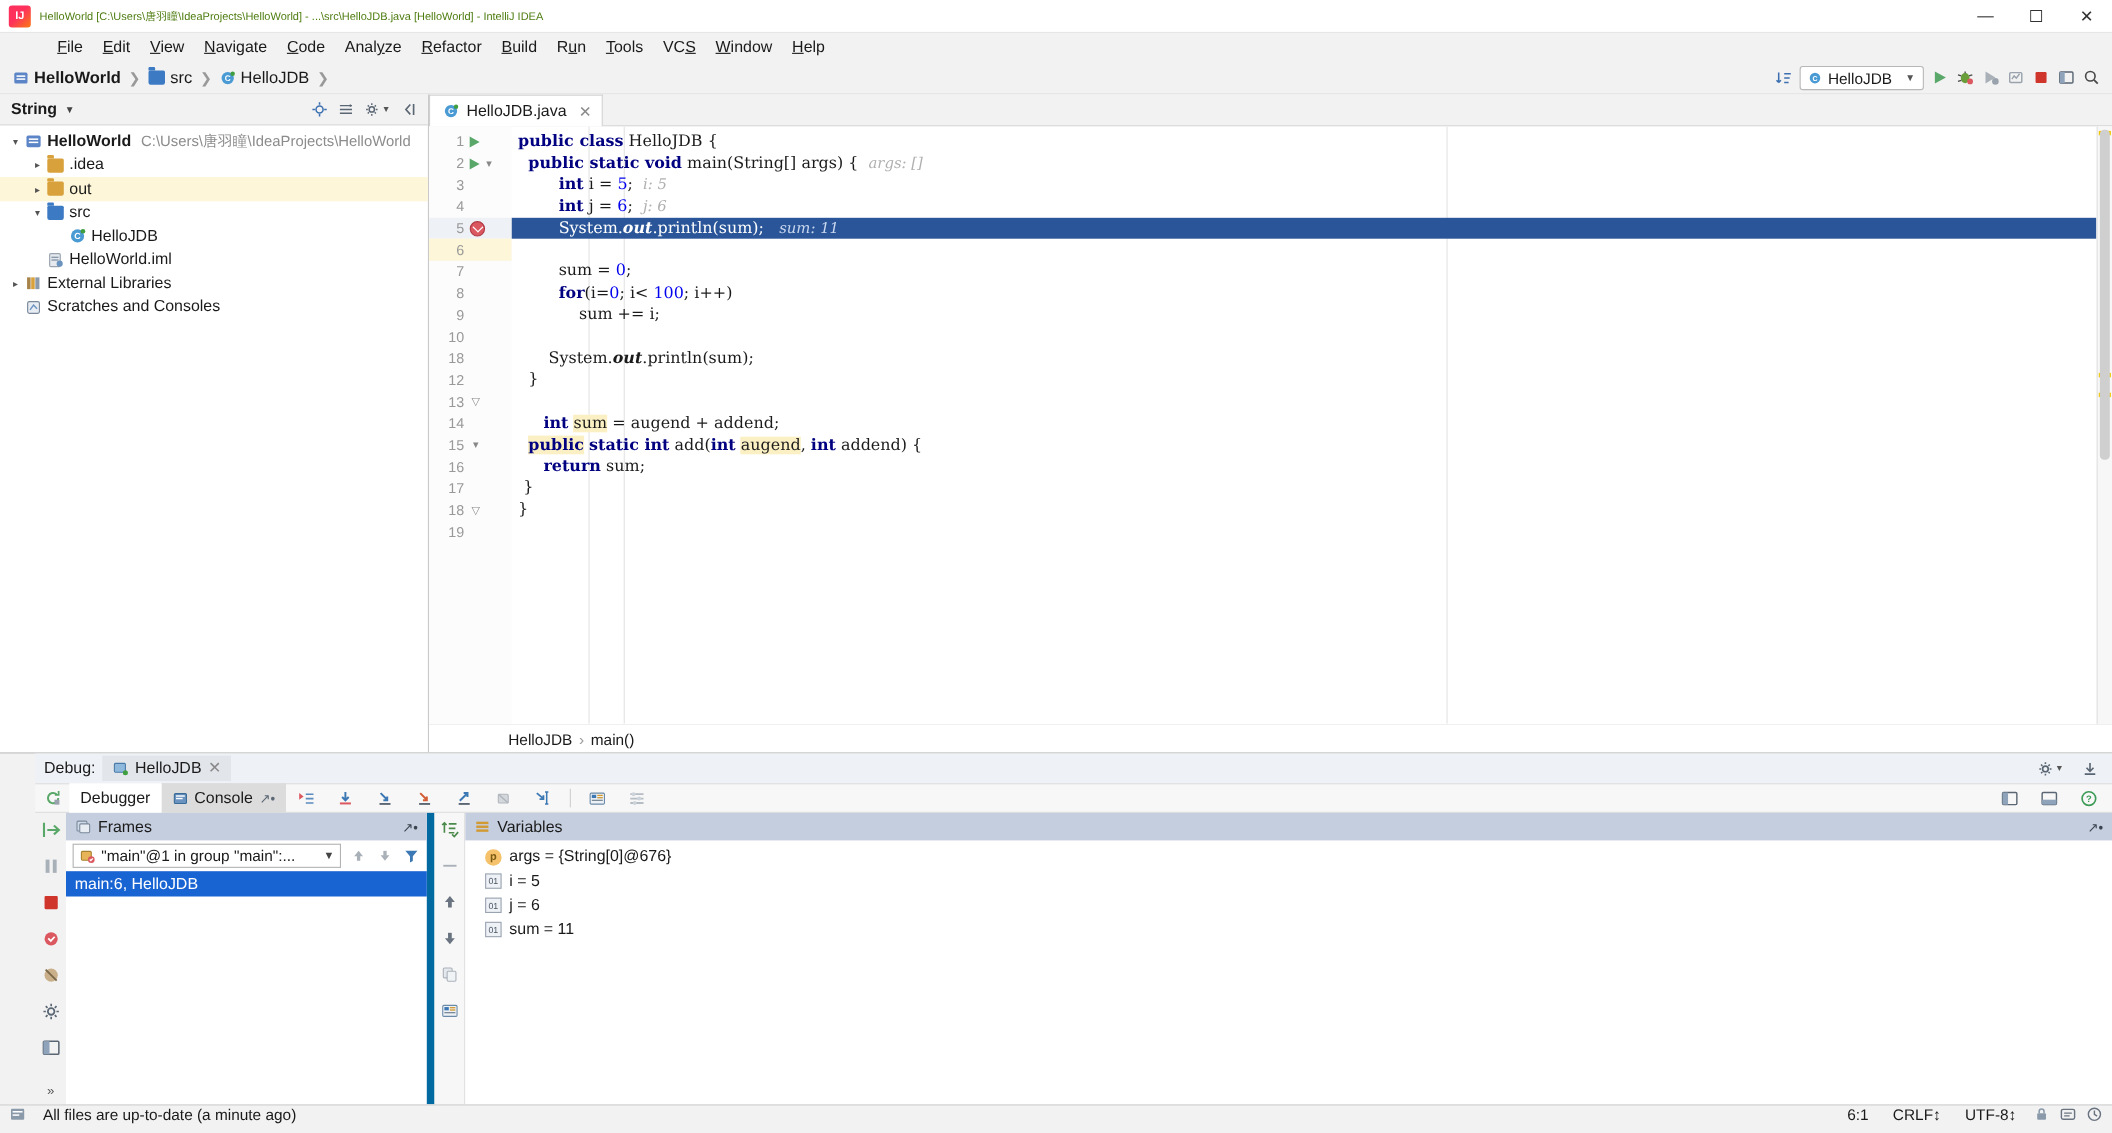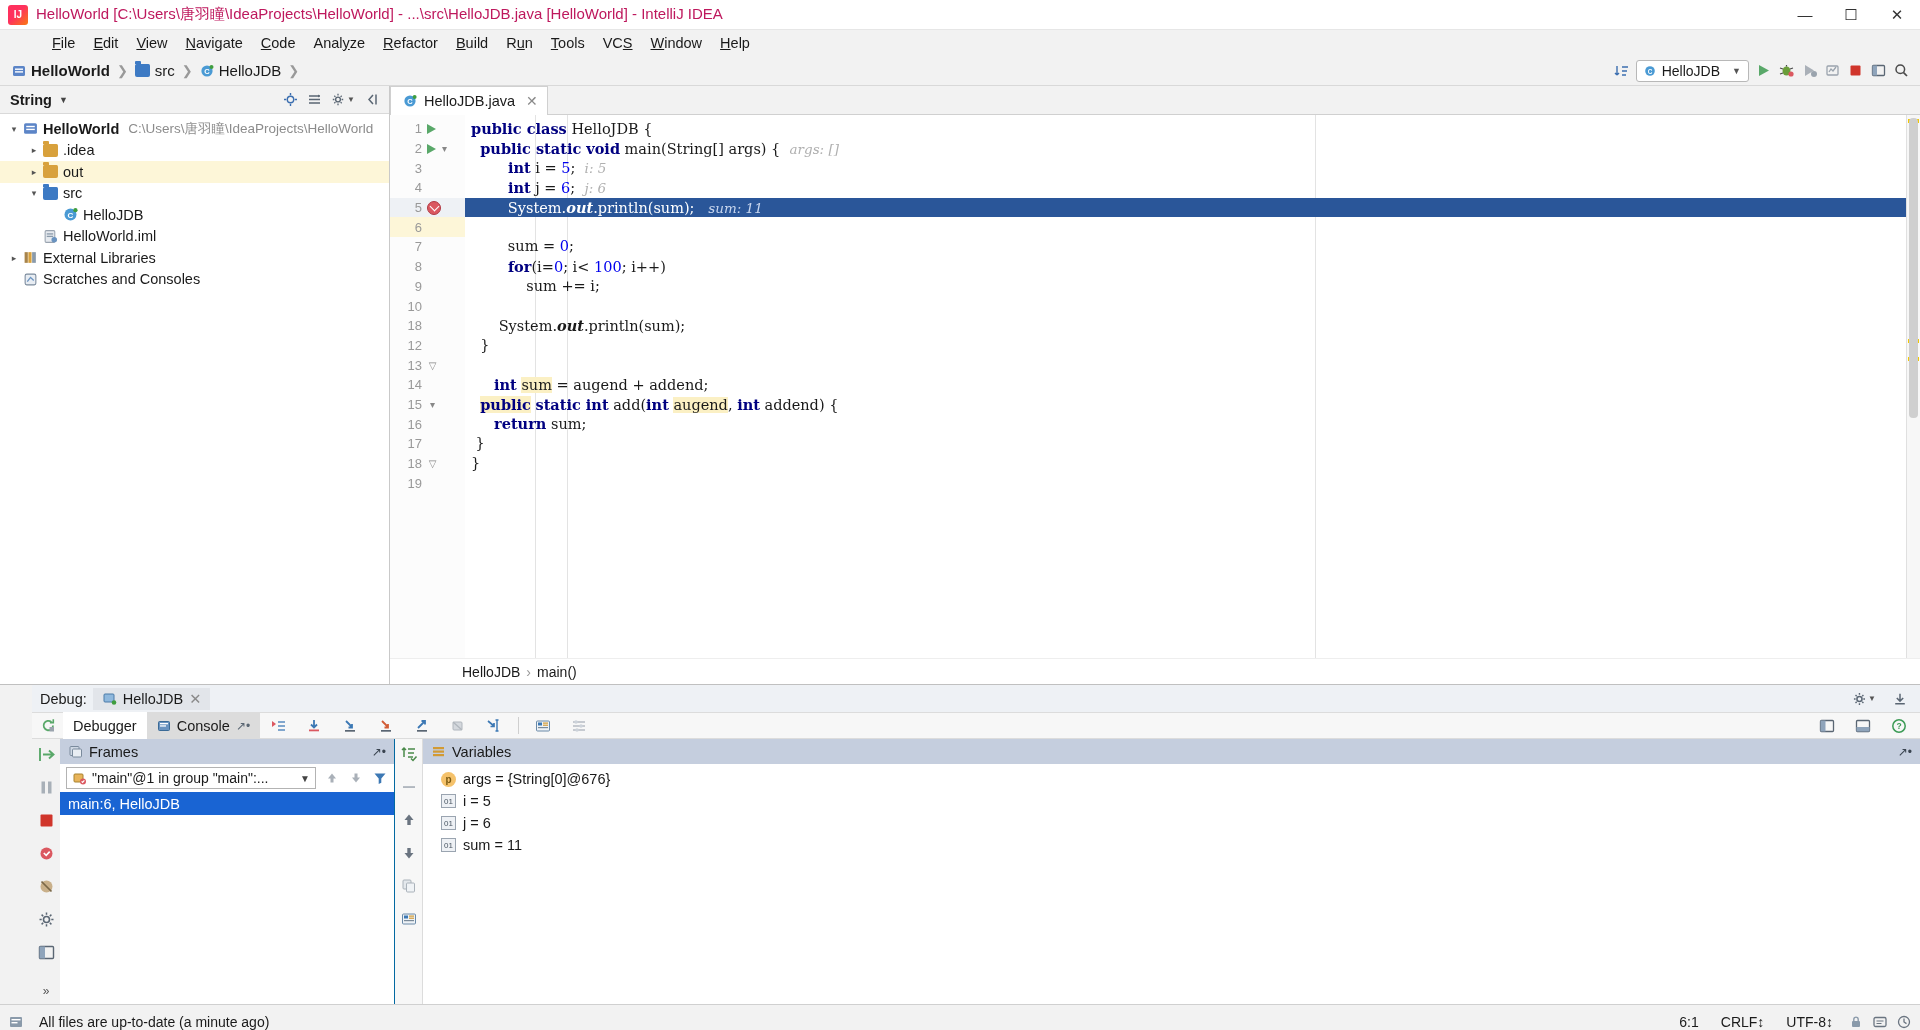--- a/index.html
+++ b/index.html
@@ -13,21 +13,21 @@
   .app { width:1920px; height:1030px; display:flex; flex-direction:column; background:#f2f2f2; }
 
   
   .titlebar { height:30px; background:#ffffff; display:flex; align-items:center;
               border-bottom:1px solid #e6e6e6; flex:0 0 30px; }
   .tb-icon { width:20px; height:20px; margin:0 8px 0 8px; flex:0 0 20px;
              background:linear-gradient(135deg,#fe315d 0%,#fe315d 45%,#f97a12 100%);
              border-radius:3px; position:relative; }
   .tb-icon::after { content:"IJ"; position:absolute; inset:0; color:#fff; font-size:10px;
                     font-weight:bold; display:flex; align-items:center; justify-content:center; }
-  .tb-title { font-size:15px; color:#be185d; white-space:nowrap; }
+  .tb-title { font-size:10px; color:#4d7c0f; white-space:nowrap; }
   .tb-spacer { flex:1; }
   .tb-btn { width:46px; height:30px; display:flex; align-items:center; justify-content:center;
             font-size:15px; color:#333; }
 
   
   .menubar { height:26px; background:#f2f2f2; display:flex; align-items:center;
              padding-left:8px; flex:0 0 26px;margin-left:35px; }
   .menu-item { padding:2px 9px; font-size:14.5px; color:#1a1a1a; white-space:nowrap; }
   .menu-item u { text-decoration:underline; }
 
@@ -130,21 +130,21 @@
   .dbg-toolbar { height:27px; flex:0 0 27px; display:flex; align-items:center;
                  background:#f7f7f7; border-top:1px solid #dcdcdc; border-bottom:1px solid #dcdcdc; }
   .dtab { height:27px; display:flex; align-items:center; gap:6px; padding:0 10px; font-size:14.5px; }
   .dtab.active { background:#fff; }
   .dtab.inactive { background:#dcdcdc; }
   .tbsep { width:1px; height:17px; background:#cfcfcf; margin:0 6px; }
   .dbg-body { flex:1 1 auto; display:flex; min-height:0; }
   .dbg-leftrail { width:28px; flex:0 0 28px; background:#f2f2f2; display:flex;
                   flex-direction:column; align-items:center; padding-top:6px; gap:14px; }
   .framespane { width:335px; flex:0 0 335px; background:#fff; display:flex; flex-direction:column;
-                border-right:1px solid #0369a1; }
+                border-right:7px solid #0369a1; }
   .pane-head { height:25px; flex:0 0 25px; background:#c5cede; display:flex; align-items:center;
                padding-left:8px; gap:6px; font-size:14.5px; }
   .pane-head-spacer { flex:1; }
   .frames-ctl { height:28px; display:flex; align-items:center; gap:8px; padding:3px 6px; }
   .thread-sel { flex:1; display:flex; align-items:center; gap:5px; height:22px;
                 border:1px solid #b3b3b3; background:#fff; padding:0 5px; font-size:14px;
                 white-space:nowrap; overflow:hidden; }
   .frame-row { height:23px; display:flex; align-items:center; padding-left:8px;
                font-size:14.5px; }
   .frame-row.sel { background:#1964d3; color:#fff; }
@@ -152,21 +152,21 @@
               align-items:center; padding-top:6px; gap:15px; border-right:1px solid #dcdcdc; }
   .varspane { flex:1 1 auto; background:#fff; display:flex; flex-direction:column; min-width:0; }
   .var-row { height:22px; display:flex; align-items:center; gap:7px; padding-left:18px;
              font-size:14.5px; }
   .vicon-p { width:15px;height:15px;border-radius:50%;background:#f5c26b;color:#7a5a12;
              font-size:10px;display:flex;align-items:center;justify-content:center;font-weight:bold; }
   .vicon-n { width:15px;height:14px;border:1px solid #9aa4b0;background:#eef1f5;color:#4a5663;
              font-size:8px;display:flex;align-items:center;justify-content:center; }
 
   
-  .statusbar { height:26px; flex:0 0 26px; display:flex; align-items:flex-end;
+  .statusbar { height:26px; flex:0 0 26px; display:flex; align-items:flex-start;
                background:#f2f2f2; border-top:1px solid #d0d0d0; padding:0 8px; gap:8px;
                font-size:14px; }
   .sb-spacer { flex:1; }
   .sb-item { padding:0 7px; white-space:nowrap; }
 </style>
 </head>
 <body>
 
 <div class="app">
 

